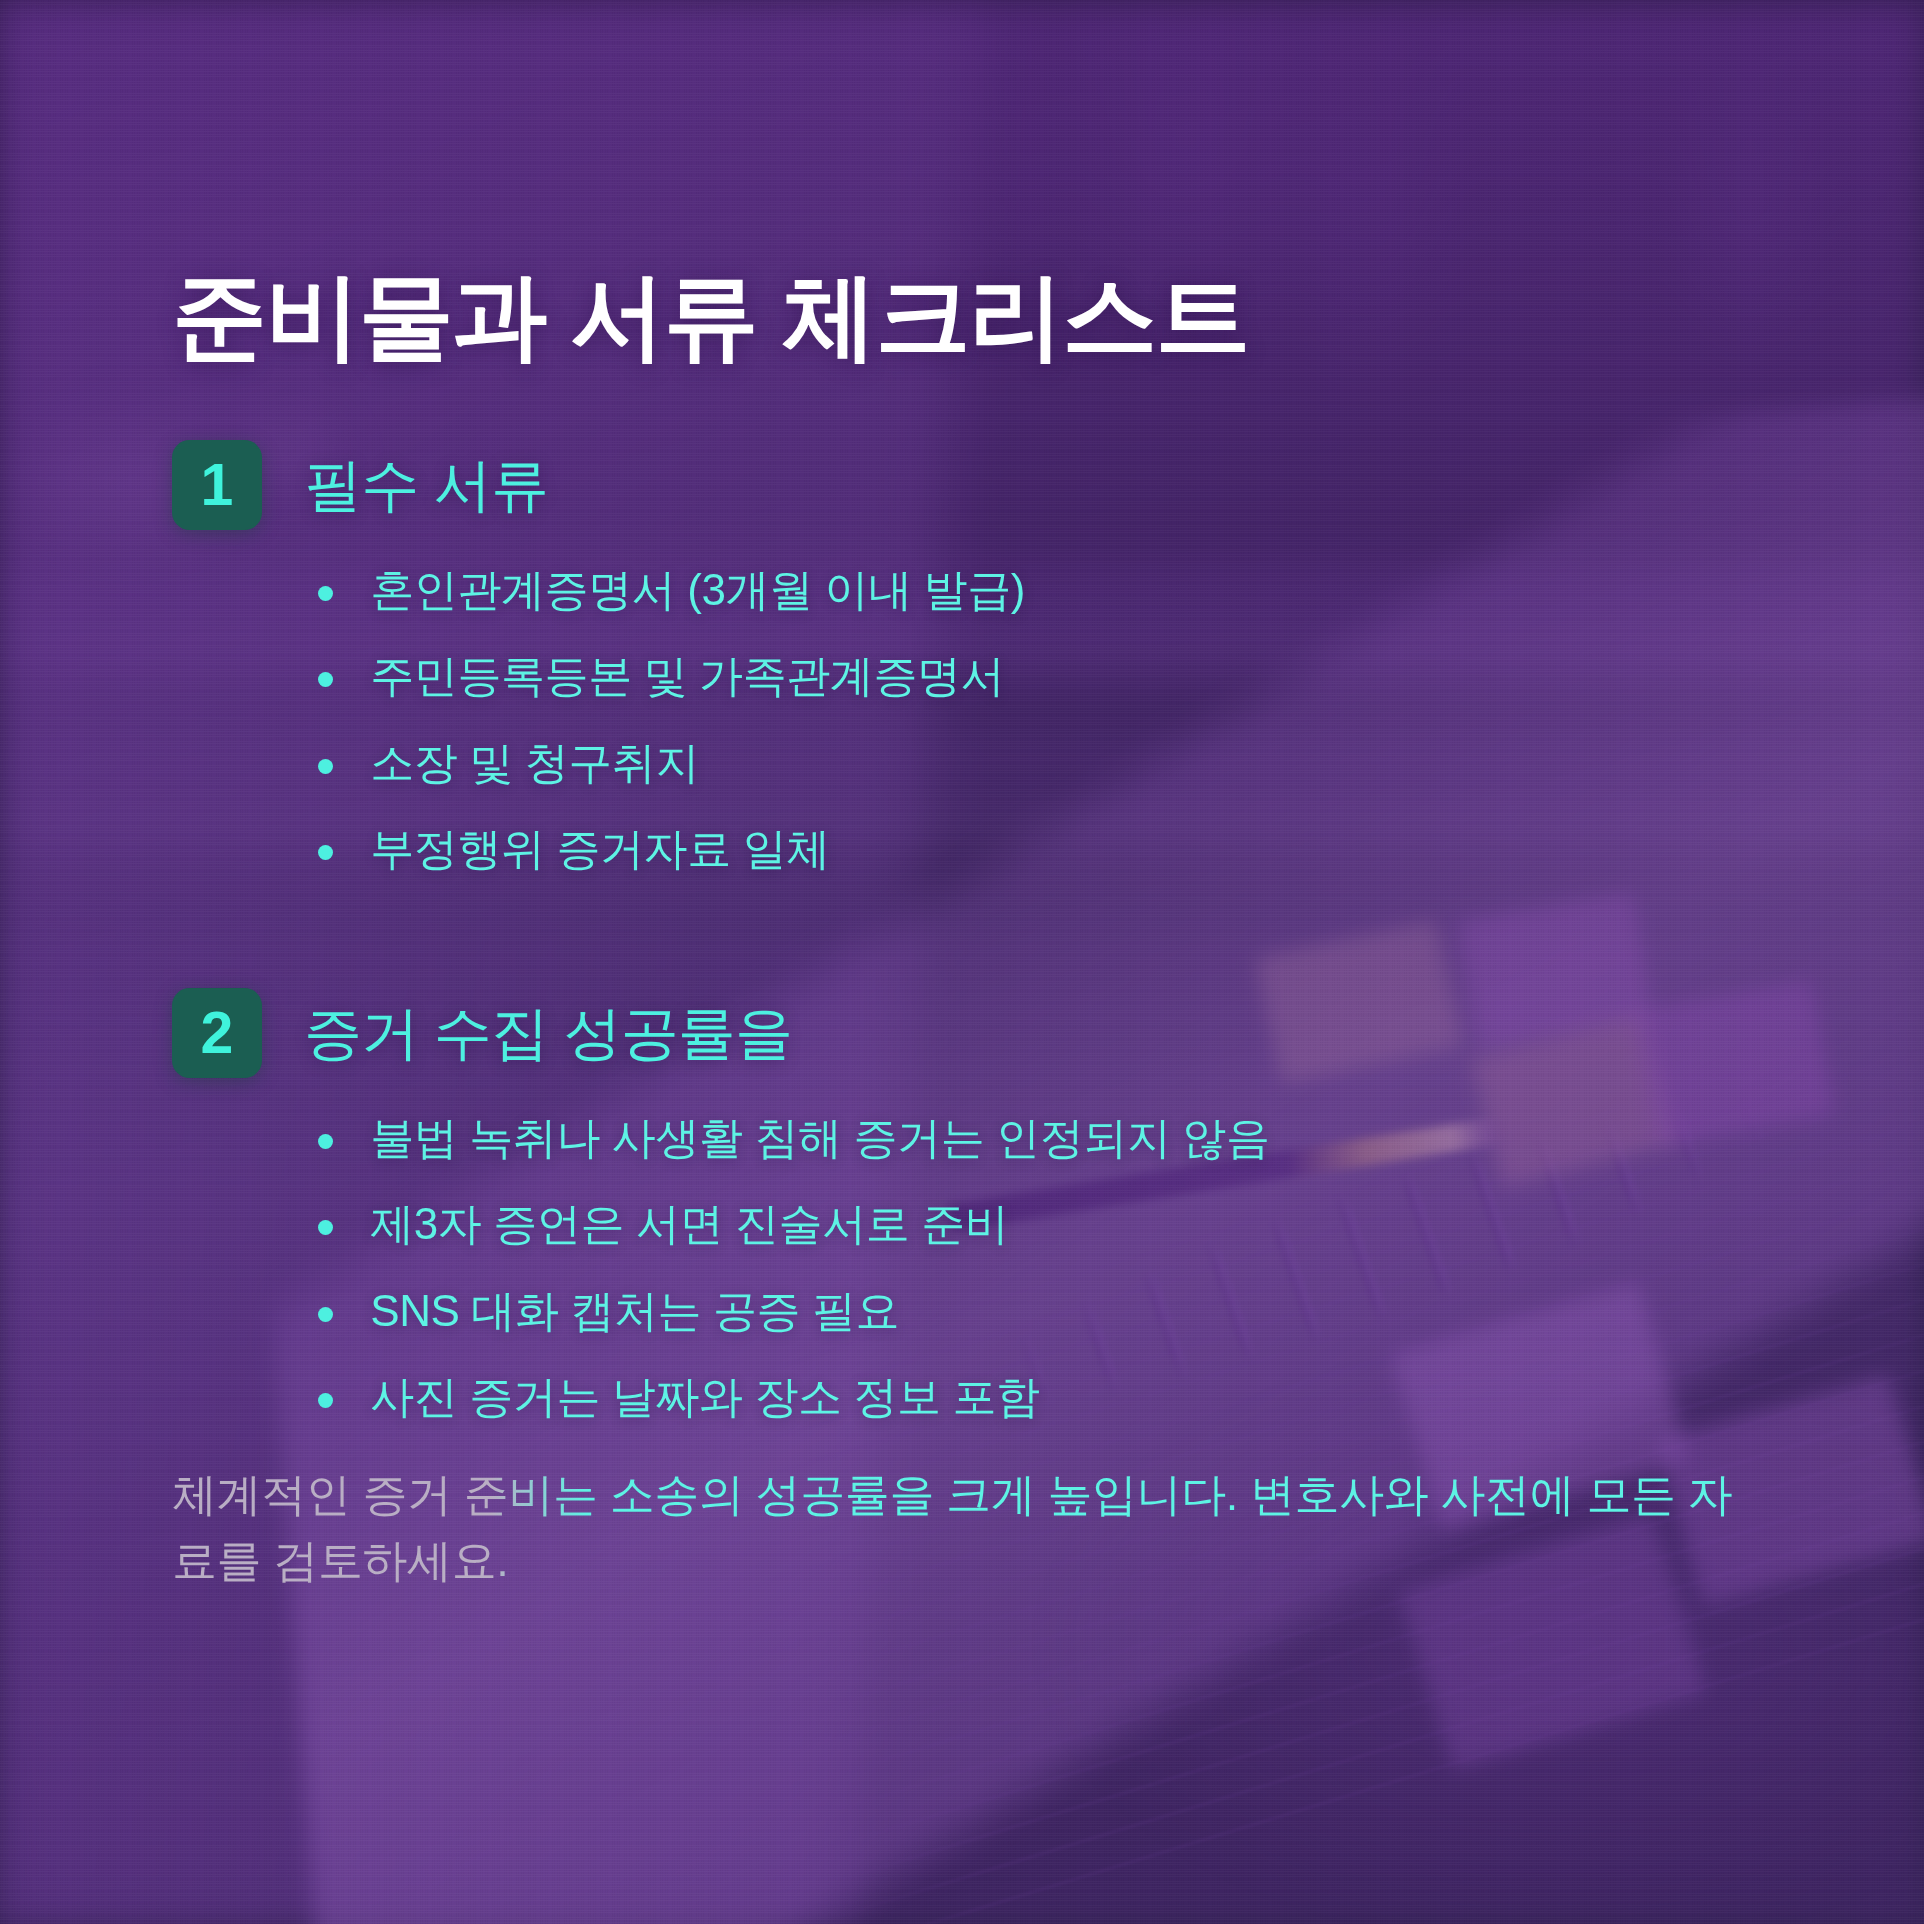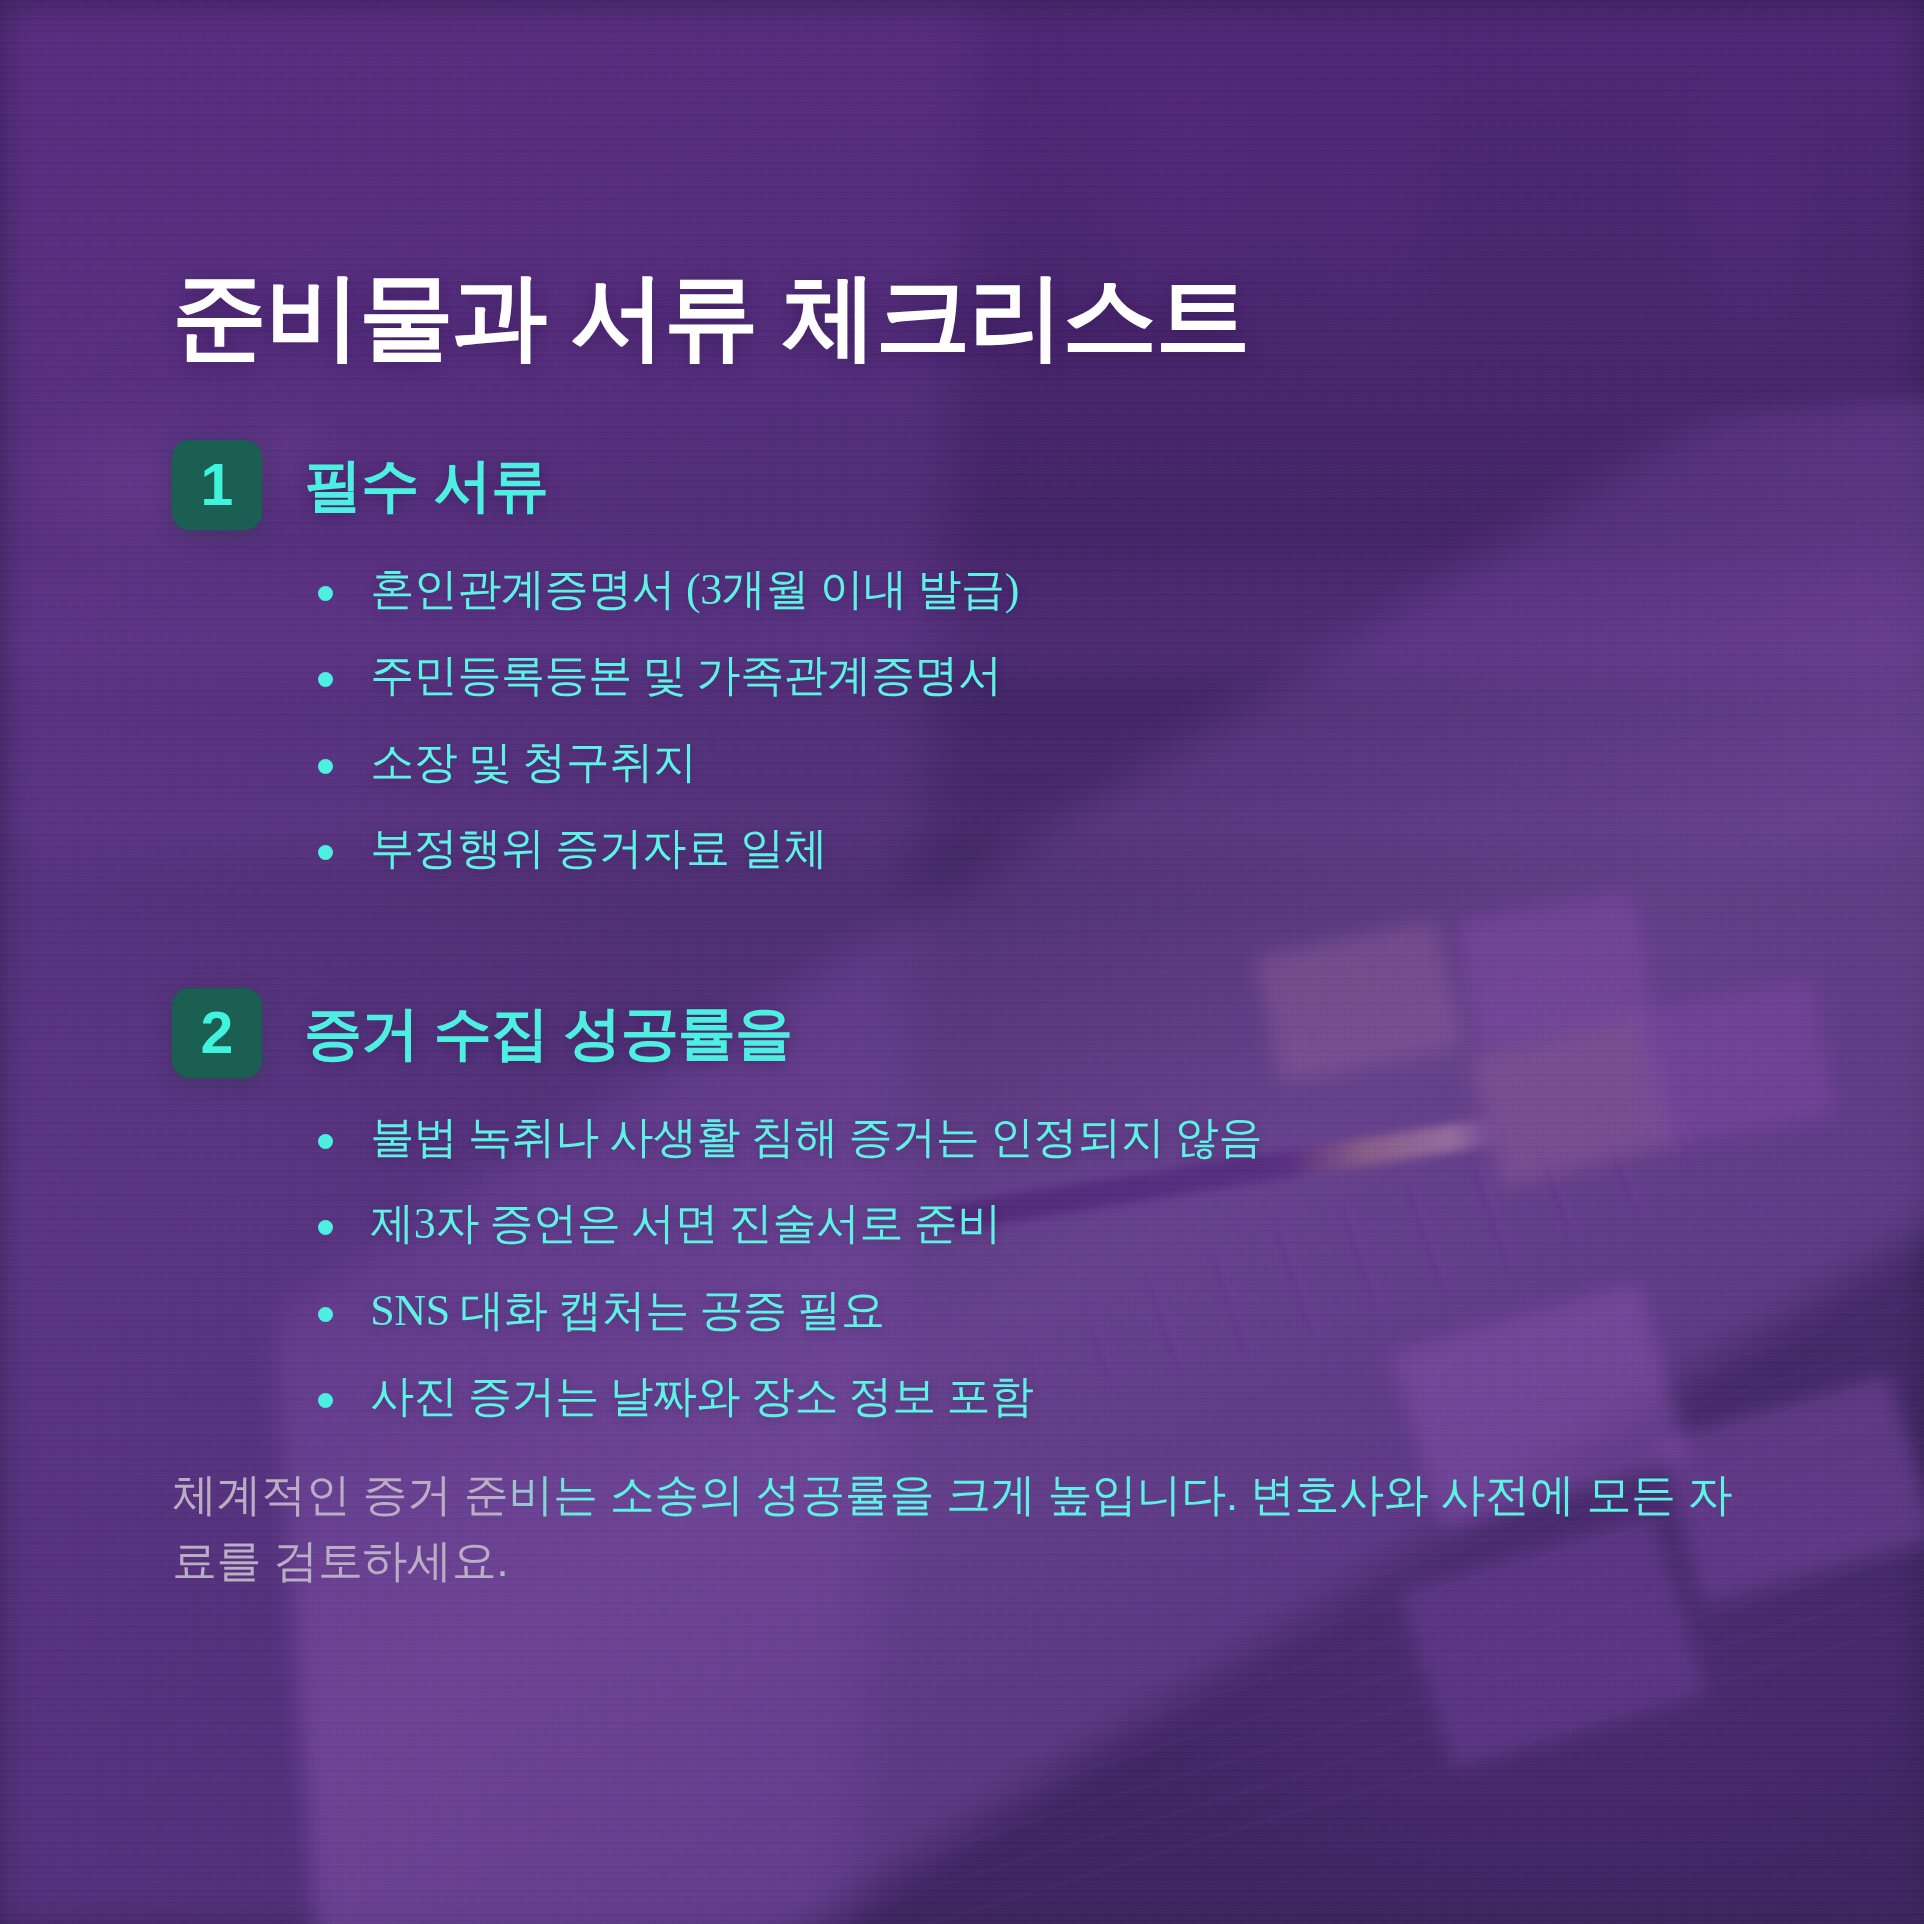--- a/index.html
+++ b/index.html
@@ -223,38 +223,37 @@
     align-items:center;
     justify-content:center;
     line-height:1;
     box-shadow:0 4.8px 17.6px rgba(20,60,52,.35);
     flex:0 0 auto;
   }
 
   .section-title {
     color:#4df0e0;
     font-size:58px;
-    font-weight:700;
+    font-weight:400;
     letter-spacing:-0.8px;
     line-height:1.05;
     text-shadow:0 2.4px 14.4px rgba(30,10,55,.35);
     white-space:nowrap;
   }
 
   .bullets {
     list-style:none;
     margin-top:35px;
     padding-left:146px;
   }
   .bullets li {
     display:flex;
     align-items:flex-start;
     gap:37px;
     margin-bottom:37px;
-    font-family:Liberation Serif, serif;
   }
   .bullets li:last-child { margin-bottom:0; }
 
   .dot {
     width:15.2px; height:15.2px;
     border-radius:50%;
     background:#4df0e0;
     flex:0 0 auto;
     margin-top:21px;
   }

